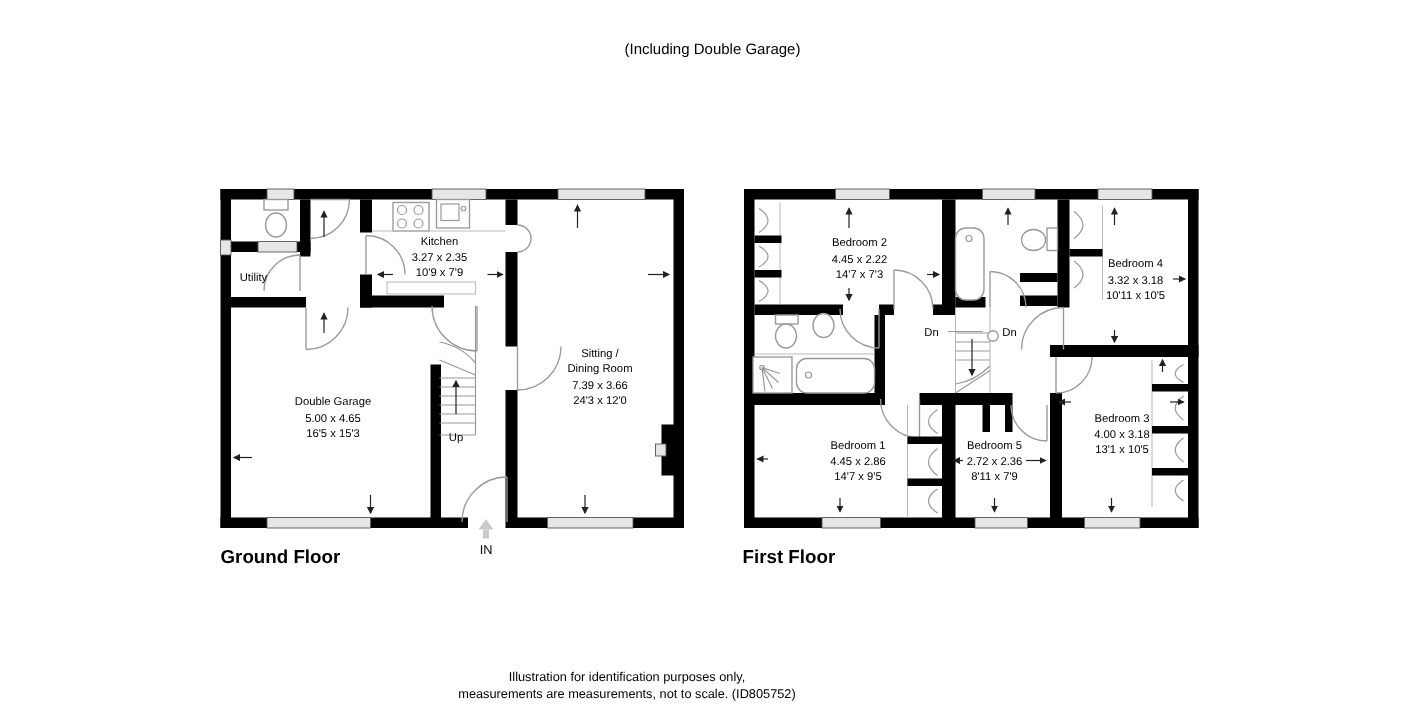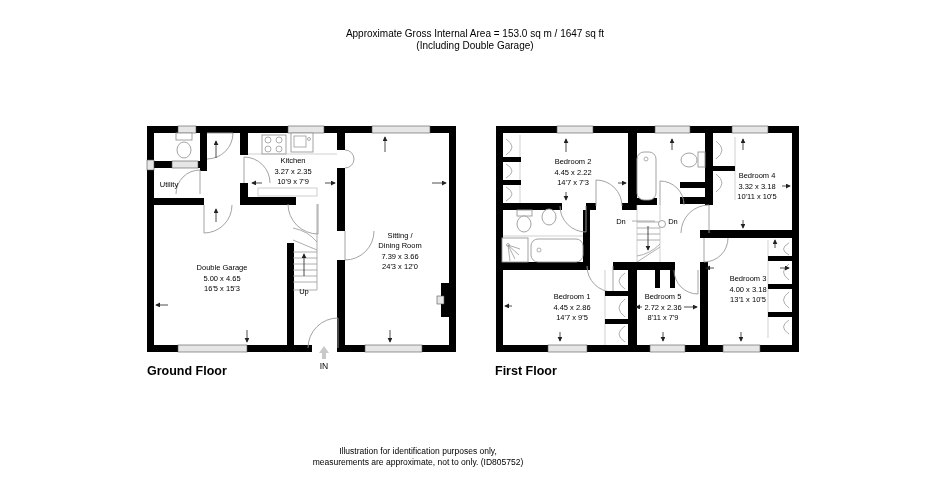--- a/index.html
+++ b/index.html
@@ -22,21 +22,20 @@
   .thinner{fill:none;stroke:#bbb;stroke-width:0.7;}
   .fix{fill:#fff;stroke:#999;stroke-width:0.9;}
   .dim{stroke:#222;stroke-width:0.8;fill:none;}
 </style>
 </head>
 <body>
 
 <div class="stage">
 
   <div class="header">
-    <div>Approximate Gross Internal Area = 153.0 sq m / 1647 sq ft</div>
     <div>(Including Double Garage)</div>
   </div>
 
   <svg width="950" height="480" viewBox="0 0 950 480">
     <defs>
       <marker id="ah" markerWidth="7" markerHeight="7" refX="5" refY="3" orient="auto">
         <path d="M0,0 L6,3 L0,6 Z" fill="#222"></path>
       </marker>
     </defs>
 
@@ -327,16 +326,16 @@
         <text class="roomlabel" x="748" y="302" text-anchor="middle">13'1 x 10'5</text>
         <text class="minilabel" x="621" y="224" text-anchor="middle">Dn</text>
         <text class="minilabel" x="673" y="224" text-anchor="middle">Dn</text>
         <text class="floortitle" x="495" y="375" text-anchor="start">First Floor</text>
       </g>
     </g>
   </svg>
 
   <div class="footer">
     <div>Illustration for identification purposes only,</div>
-    <div>measurements are approximate, not to only. (ID805752)</div>
+    <div>measurements are measurements, not to scale. (ID805752)</div>
   </div>
 
 </div>
 
 </body></html>

